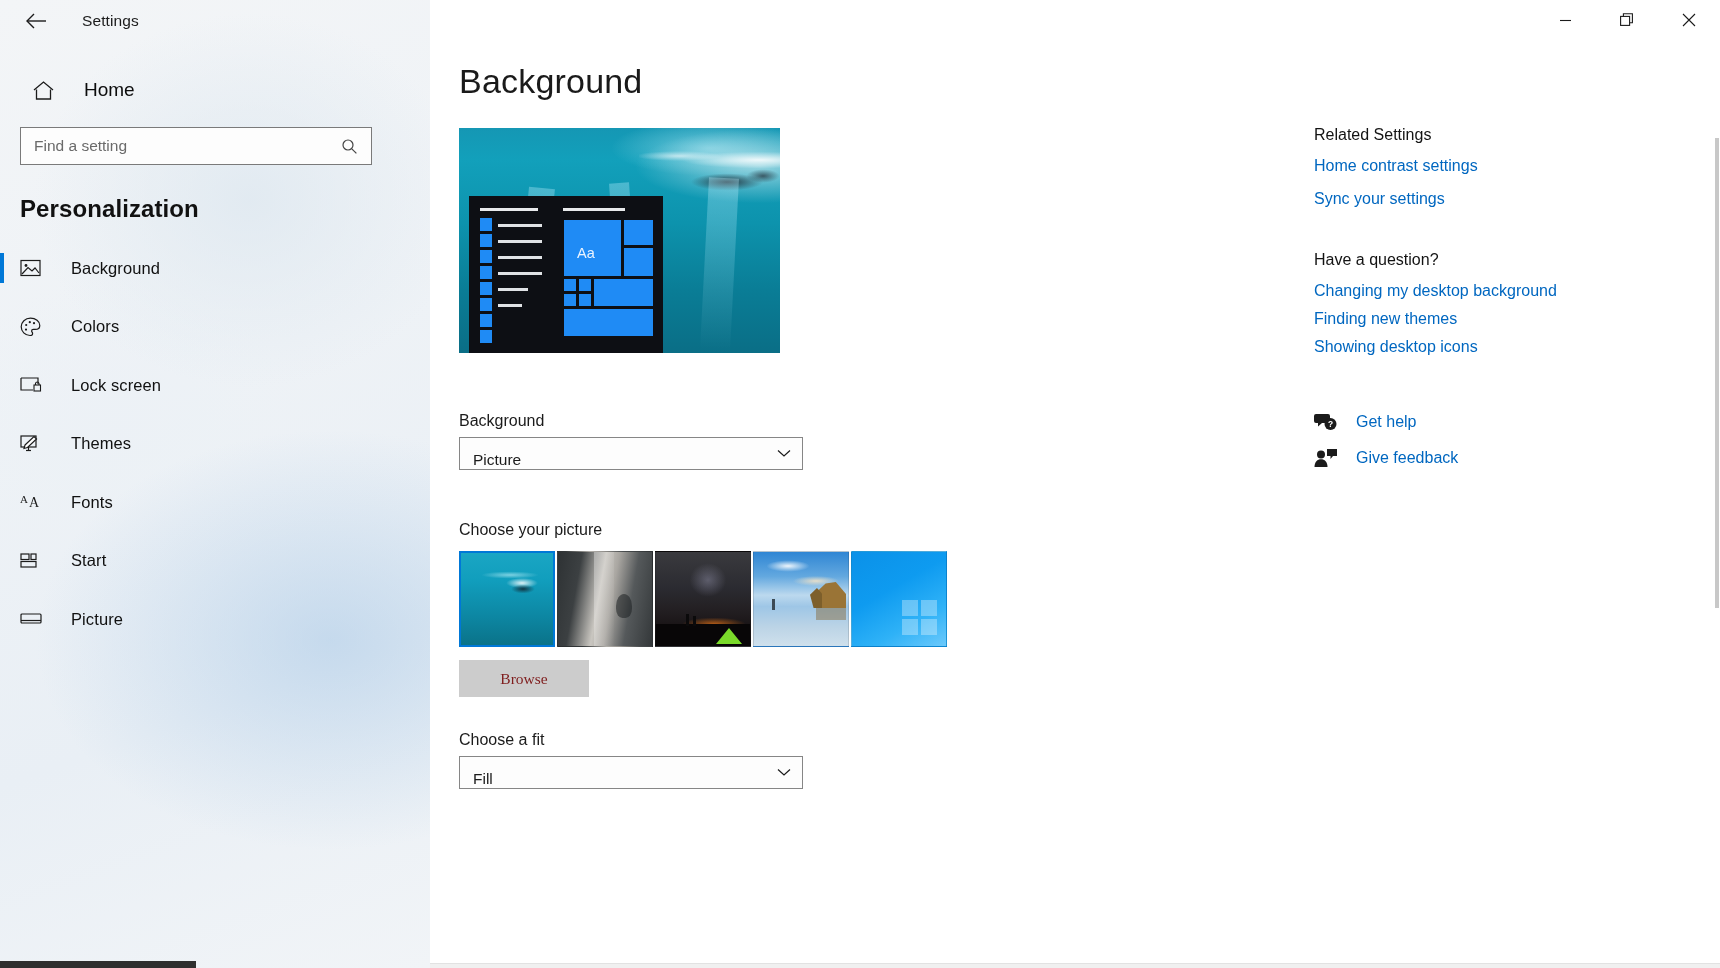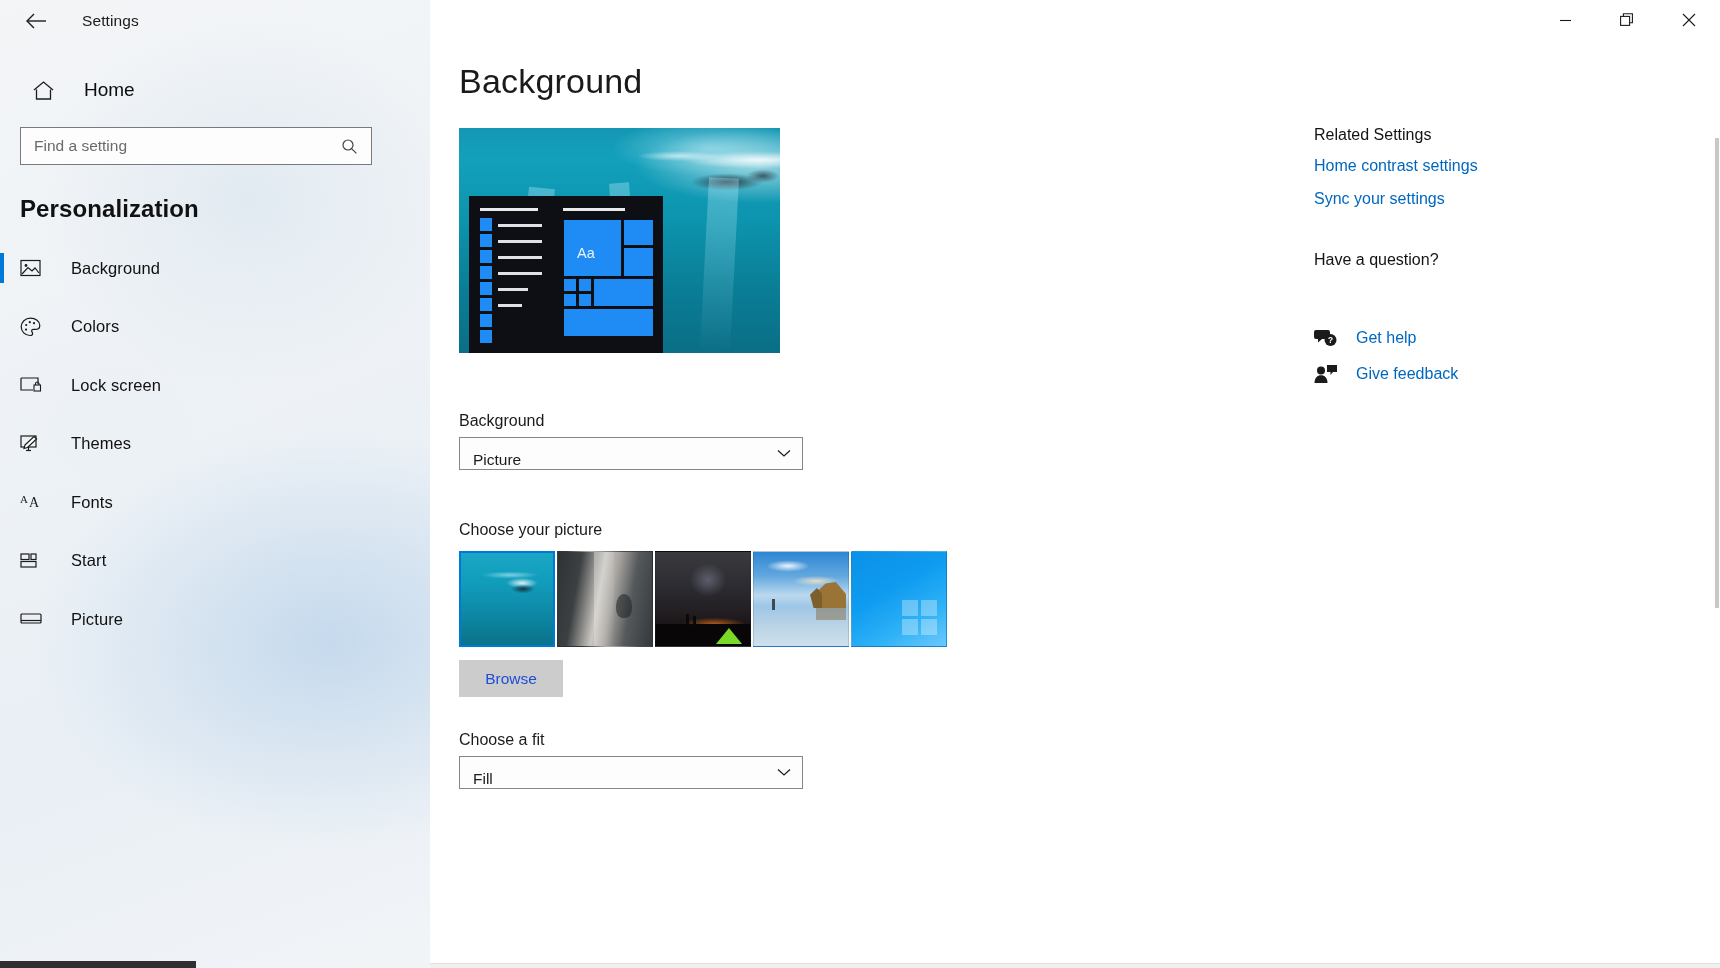--- a/index.html
+++ b/index.html
@@ -293,27 +293,27 @@
     position: relative;
     overflow: hidden;
     cursor: pointer;
     border: 1px solid rgba(0,0,0,0.12);
   }
   .thumb.selected { outline: 2px solid #0078d7; outline-offset: -2px; }
 
   .browse-btn {
     position: absolute;
     left: 29px; top: 660px;
-    width: 104px; height: 37px;
+    width: 130px; height: 37px;
     background: #cccccc;
     border: 1px solid #cccccc;
     display: flex; align-items: center; justify-content: center;
-    font-size: 15.5px; color: #1d4ed8;
-    cursor: pointer;
-    font-family: Liberation Sans, sans-serif;
+    font-size: 15.5px; color: #7f1d1d;
+    cursor: pointer;
+    font-family: Liberation Serif, serif;
   }
 
   
   .rail { position: absolute; left: 852px; top: 126px; width: 330px; margin-left: 32px; }
   .rail h3 {
     font-size: 16px; font-weight: normal; color: #131313;
     margin-bottom: 13px;
   }
   .rail a {
     display: block;
@@ -627,20 +627,25 @@
     </div>
 
     <div class="rail">
       <h3>Related Settings</h3>
       <a>Home contrast settings</a>
       <a style="margin-bottom:0">Sync your settings</a>
 
       <div class="gap-lg"></div>
 
       <h3>Have a question?</h3>
+      <div class="tight">
+        <a>Changing my desktop background</a>
+        <a>Finding new themes</a>
+        <a>Showing desktop icons</a>
+      </div>
 
       <div style="height:46px"></div>
 
       <div class="help-row">
         <span class="hic">
           <svg width="24" height="20" viewBox="0 0 24 20">
             <path d="M2 2 H14 A2 2 0 0 1 16 4 V9 A2 2 0 0 1 14 11 H8 L4 14.5 V11 H2 A2 2 0 0 1 0 9 V4 A2 2 0 0 1 2 2 Z" fill="#1b1b1b"></path>
             <circle cx="16.5" cy="12" r="6" fill="#1b1b1b"></circle>
             <text x="16.5" y="15.4" font-family="Liberation Sans, sans-serif" font-size="8.4" fill="#ffffff" text-anchor="middle" font-weight="bold">?</text>
           </svg>

